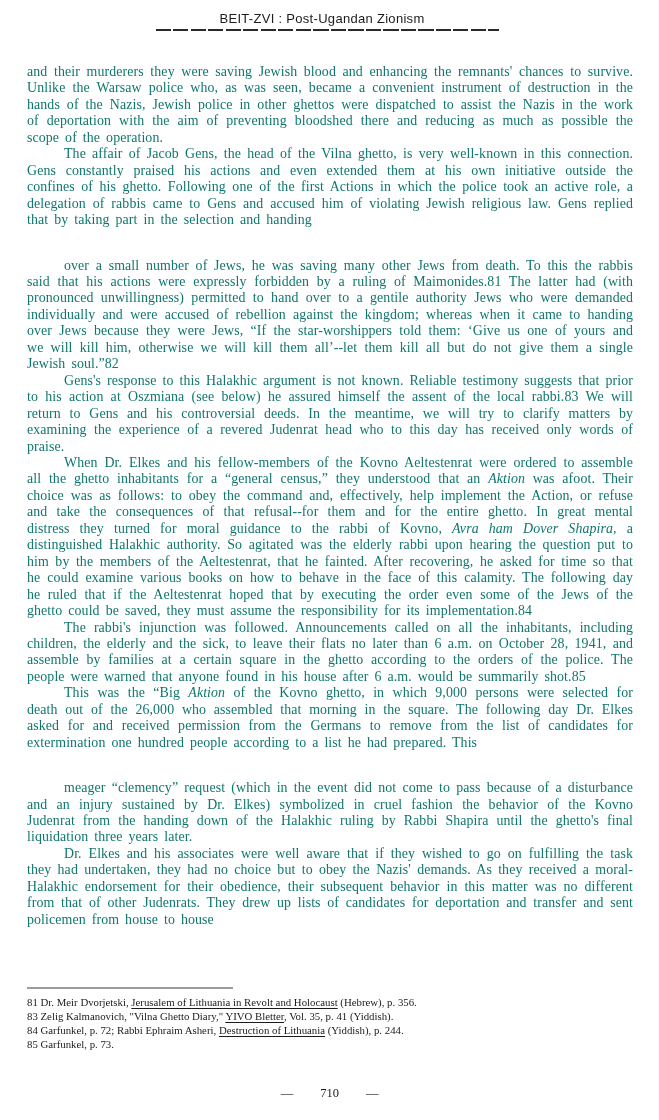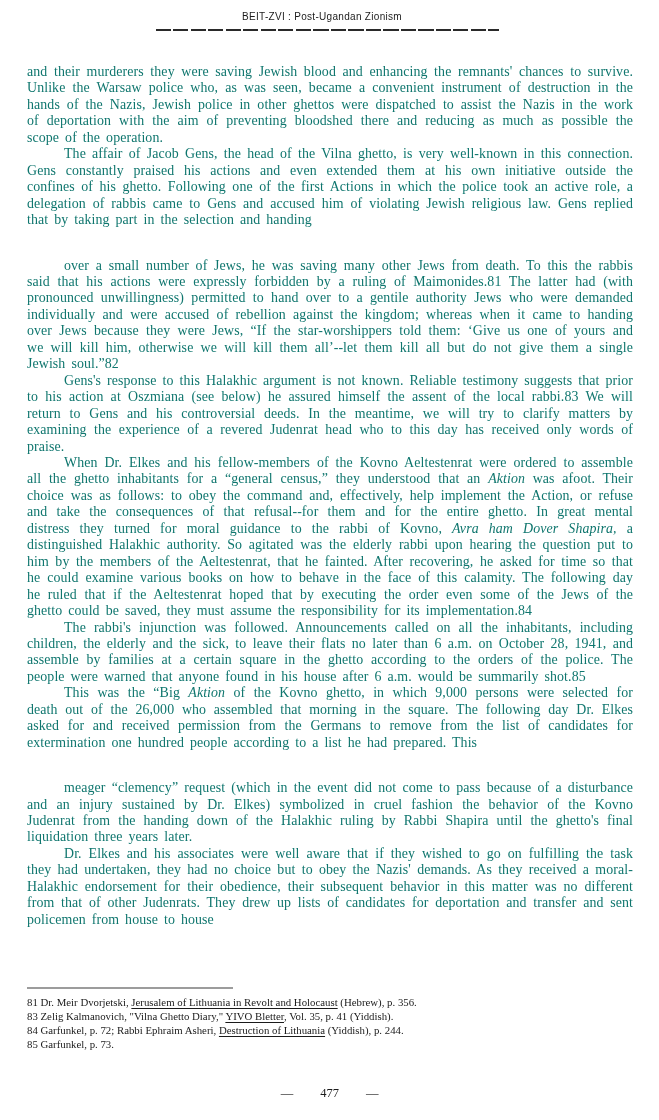--- a/index.html
+++ b/index.html
@@ -12,21 +12,21 @@
     overflow: hidden;
     color: #161616;
   }
   .rh-title {
     position: absolute;
     top: 11px;
     left: 0;
     right: 15px;
     text-align: center;
     font-family: "Liberation Sans", sans-serif;
-    font-size: 10px;
+    font-size: 13px;
     letter-spacing: 0.3px;
     color: #1c1c1c;
   }
   .rh-rule {
     position: absolute;
     top: 29px;
     left: 156px;
     width: 343px;
     height: 1.6px;
     background: repeating-linear-gradient(to right, #2a2a2a 0 15px, transparent 15px 17.5px);
@@ -108,17 +108,17 @@
 
   <div class="footnotes">
       <p class="footnote"><span>81 Dr. Meir Dvorjetski, </span><span class="un">Jerusalem of Lithuania in Revolt and Holocaust</span><span> (Hebrew), p. 356.</span></p>
       <p class="footnote"><span>83 Zelig Kalmanovich, "Vilna Ghetto Diary," </span><span class="un">YIVO Bletter</span><span>, Vol. 35, p. 41 (Yiddish).</span></p>
       <p class="footnote"><span>84 Garfunkel, p. 72; Rabbi Ephraim Asheri, </span><span class="un">Destruction of Lithuania</span><span> (Yiddish), p. 244.</span></p>
       <p class="footnote"><span>85 Garfunkel, p. 73.</span></p>
     </div>
 
   <div class="footer">
     <span>—</span>
-    <span>477</span>
+    <span>710</span>
     <span>—</span>
   </div>
 
 </div>
 
 </body></html>

